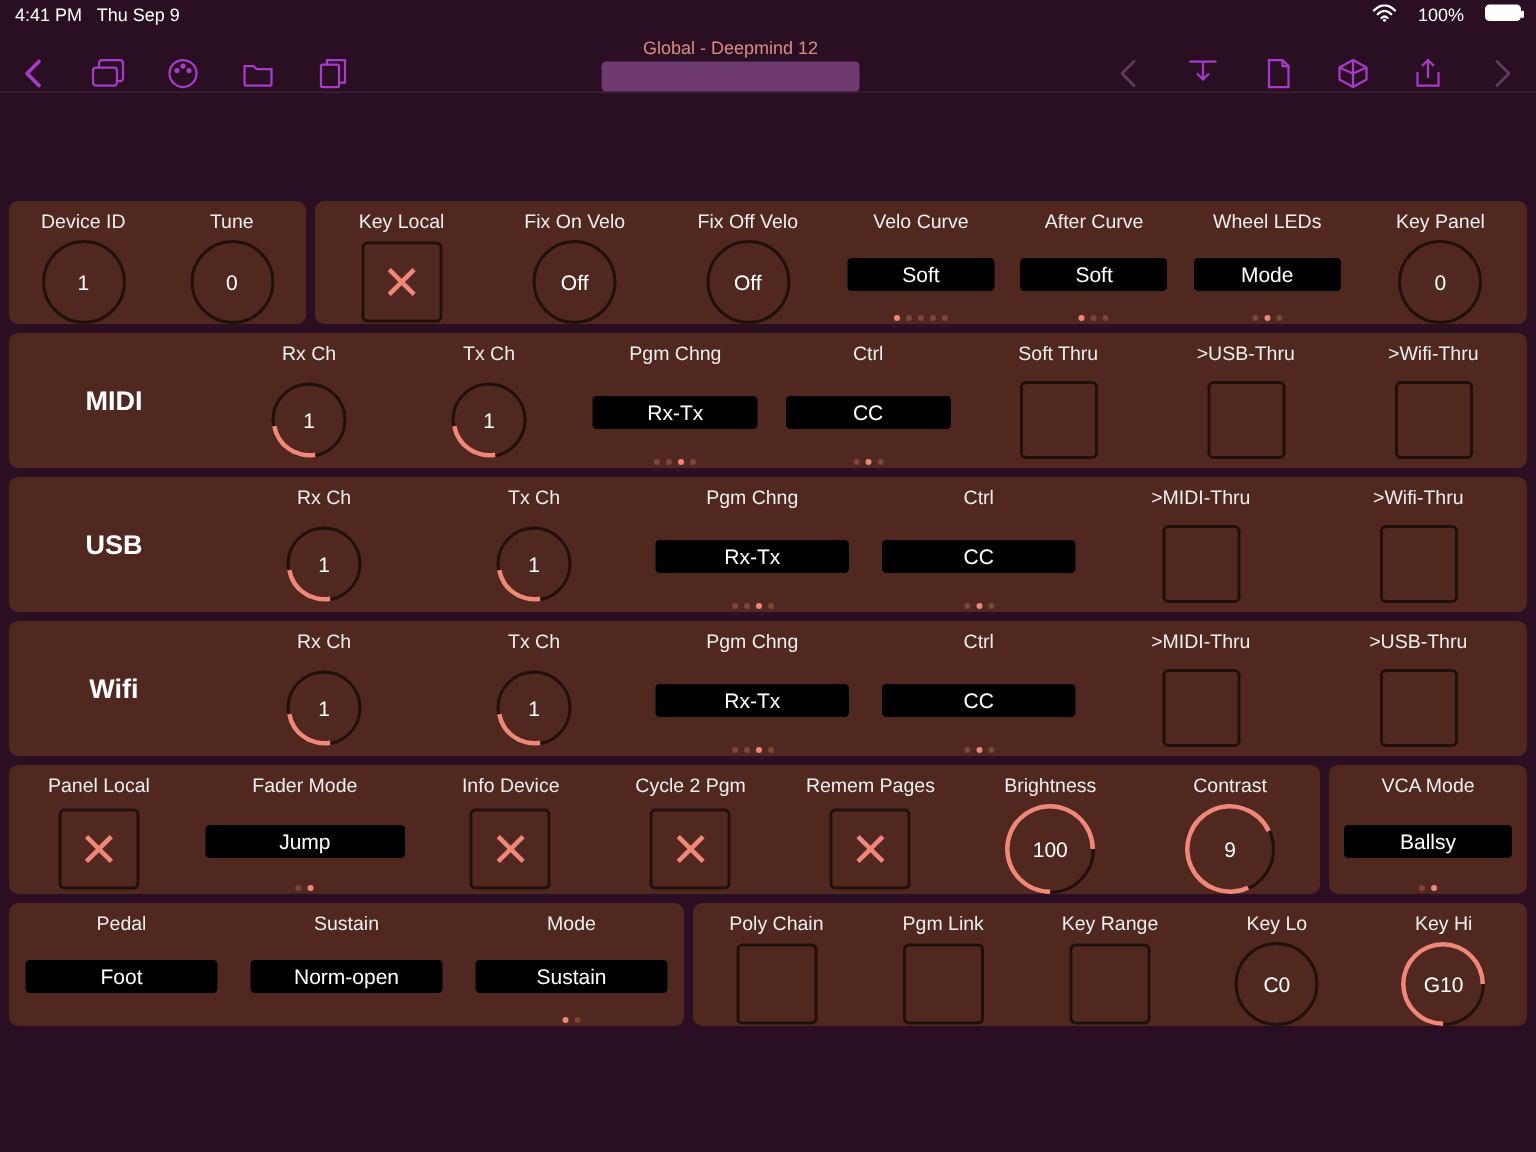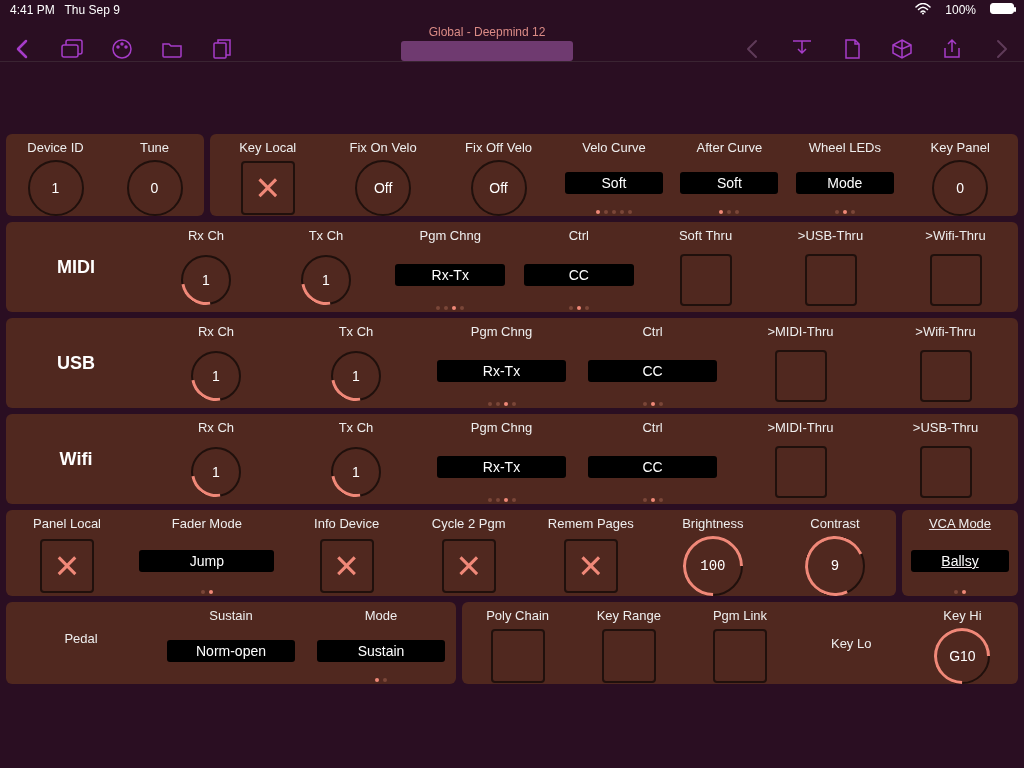--- a/index.html
+++ b/index.html
@@ -52,21 +52,21 @@
     font-size:18px; font-weight:700; color:#fff;
   }
   
   .knob {
     width:56px; height:56px; border-radius:50%;
     border:2px solid #20100c;
     display:flex; align-items:center; justify-content:center;
     font-size:14px; color:#fff; position:relative;
   }
   .knob.sm { width:50px; height:50px;}
-  .knob.mid { width:60px;height:60px;font-family:Liberation Mono, monospace;}
+  .knob.mid { width:60px;height:60px;}
   .arc { position:absolute; inset:-2px; border-radius:50%; border:3px solid transparent;}
   .arc.low { border-bottom-color:#f08878; transform:rotate(35deg);}
   .arc.full { border-color:#f08878; border-right-color:transparent; transform:rotate(45deg);}
   .arc.mostly { border-color:#f08878; border-left-color:transparent; transform:rotate(200deg);}
   
   .xbox {
     width:54px; height:54px; border:2px solid #20100c; border-radius:4px;
     display:flex; align-items:center; justify-content:center;
   }
   .xmark { font-size:42px; font-weight:200; color:#f08878; line-height:0; font-family:Arial;}
@@ -528,40 +528,45 @@
     <div class="slot">
           <div class="slot-label">Contrast</div>
           <div class="slot-body">
             <div class="knob mid">
               <span class="arc mostly"></span>
               <span>9</span>
             </div>
           </div>
         </div>
   </div>
-  <div class="panel" style="width:116px;text-decoration:underline;">
+  <div class="panel" style="width:132px;">
     <div class="slot">
           <div class="slot-label">VCA Mode</div>
           <div class="slot-body">
             <div class="pill">
               <span>Ballsy</span>
             </div>
           </div>
           <div class="dots">
             <span class="dot"></span>
             <span class="dot on"></span>
           </div>
         </div>
   </div>
 </div>
 
 <div class="row">
   <div class="panel" style="width:450px;">
     <div class="slot">
           <div class="slot-label">Pedal</div>
+          <div class="slot-body">
+            <div class="pill wide">
+              <span>Foot</span>
+            </div>
+          </div>
           <div class="dots" style="visibility:hidden;">
             <span class="dot"></span>
           </div>
         </div>
     <div class="slot">
           <div class="slot-label">Sustain</div>
           <div class="slot-body">
             <div class="pill wide">
               <span>Norm-open</span>
             </div>
@@ -584,33 +589,38 @@
         </div>
   </div>
   <div class="panel flex1">
     <div class="slot">
           <div class="slot-label">Poly Chain</div>
           <div class="slot-body">
             <div class="emptybox"></div>
           </div>
         </div>
     <div class="slot">
+          <div class="slot-label">Pgm Link</div>
+          <div class="slot-body">
+            <div class="emptybox"></div>
+          </div>
+        </div>
+    <div class="slot">
           <div class="slot-label">Key Range</div>
           <div class="slot-body">
             <div class="emptybox"></div>
           </div>
         </div>
     <div class="slot">
-          <div class="slot-label">Pgm Link</div>
-          <div class="slot-body">
-            <div class="emptybox"></div>
-          </div>
-        </div>
-    <div class="slot">
           <div class="slot-label">Key Lo</div>
+          <div class="slot-body">
+            <div class="knob">
+              <span>C0</span>
+            </div>
+          </div>
         </div>
     <div class="slot">
           <div class="slot-label">Key Hi</div>
           <div class="slot-body">
             <div class="knob">
               <span class="arc full"></span>
               <span>G10</span>
             </div>
           </div>
         </div>

